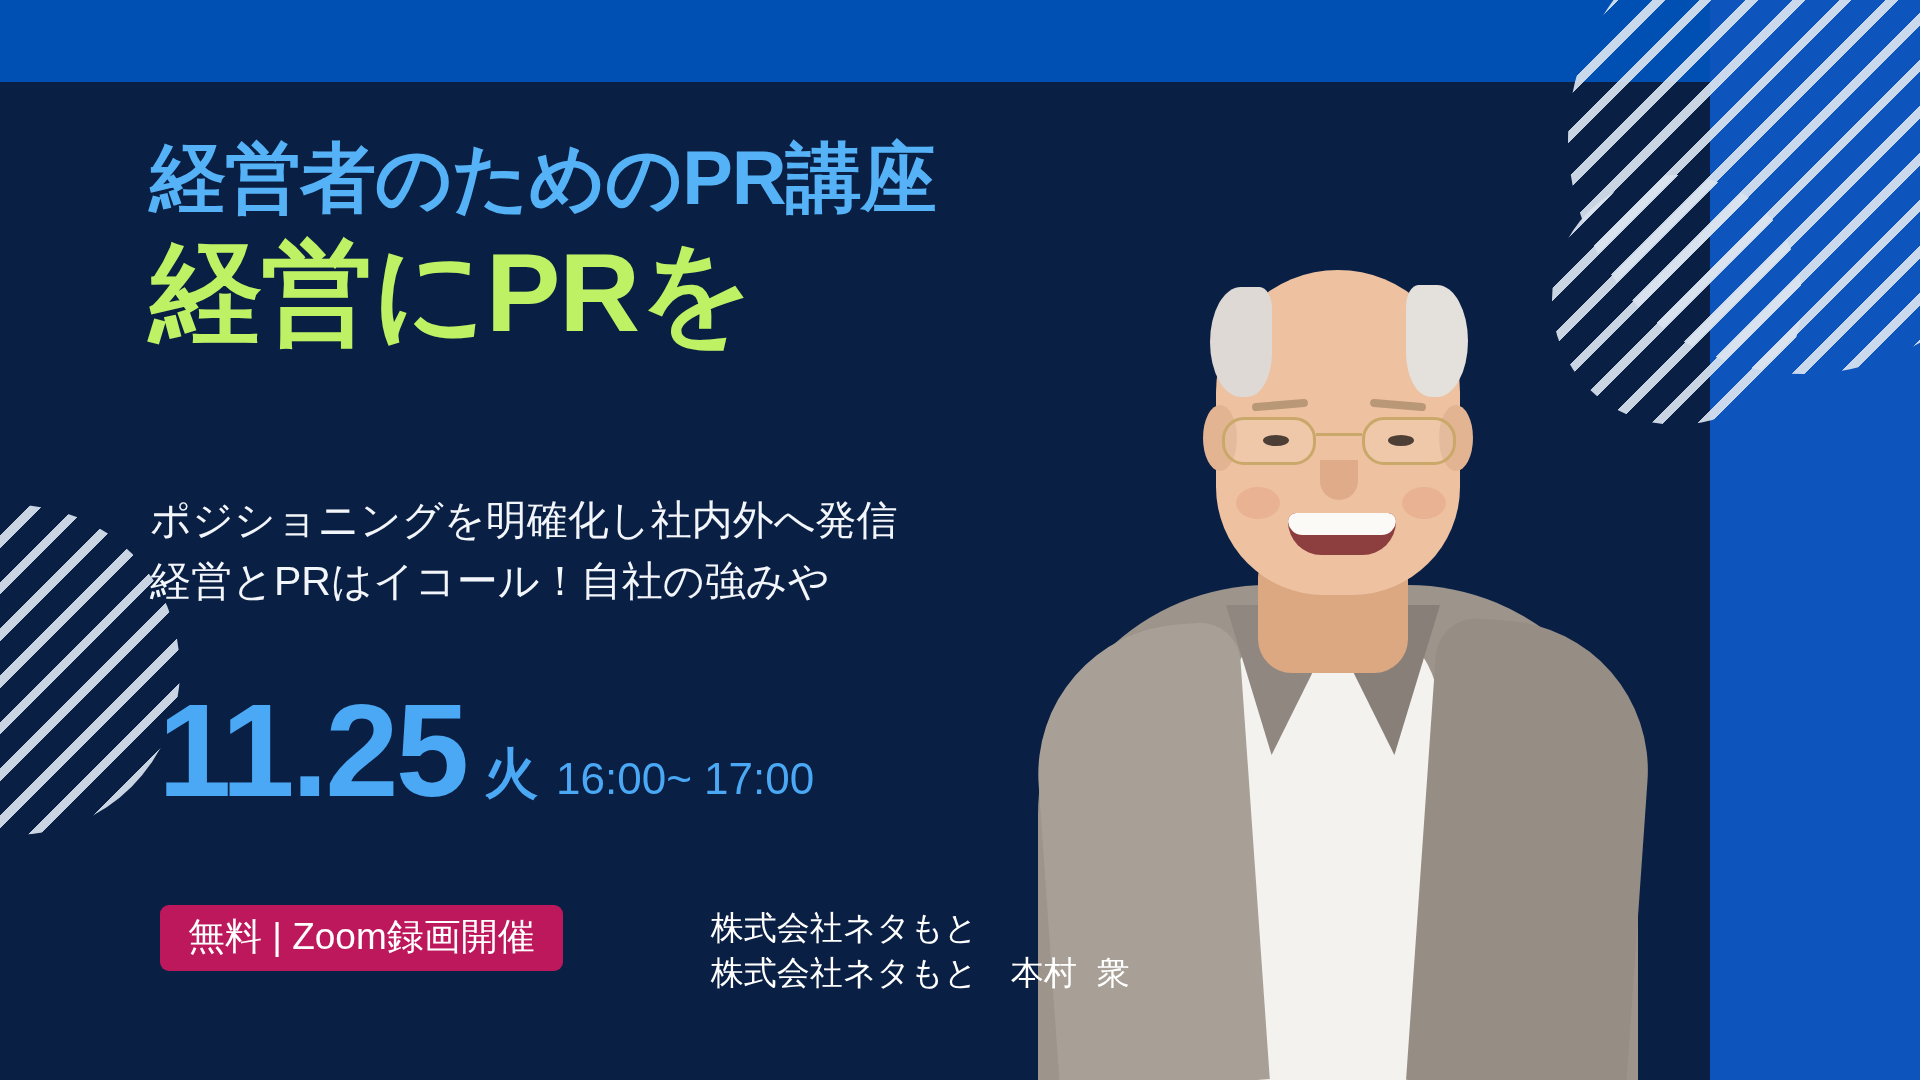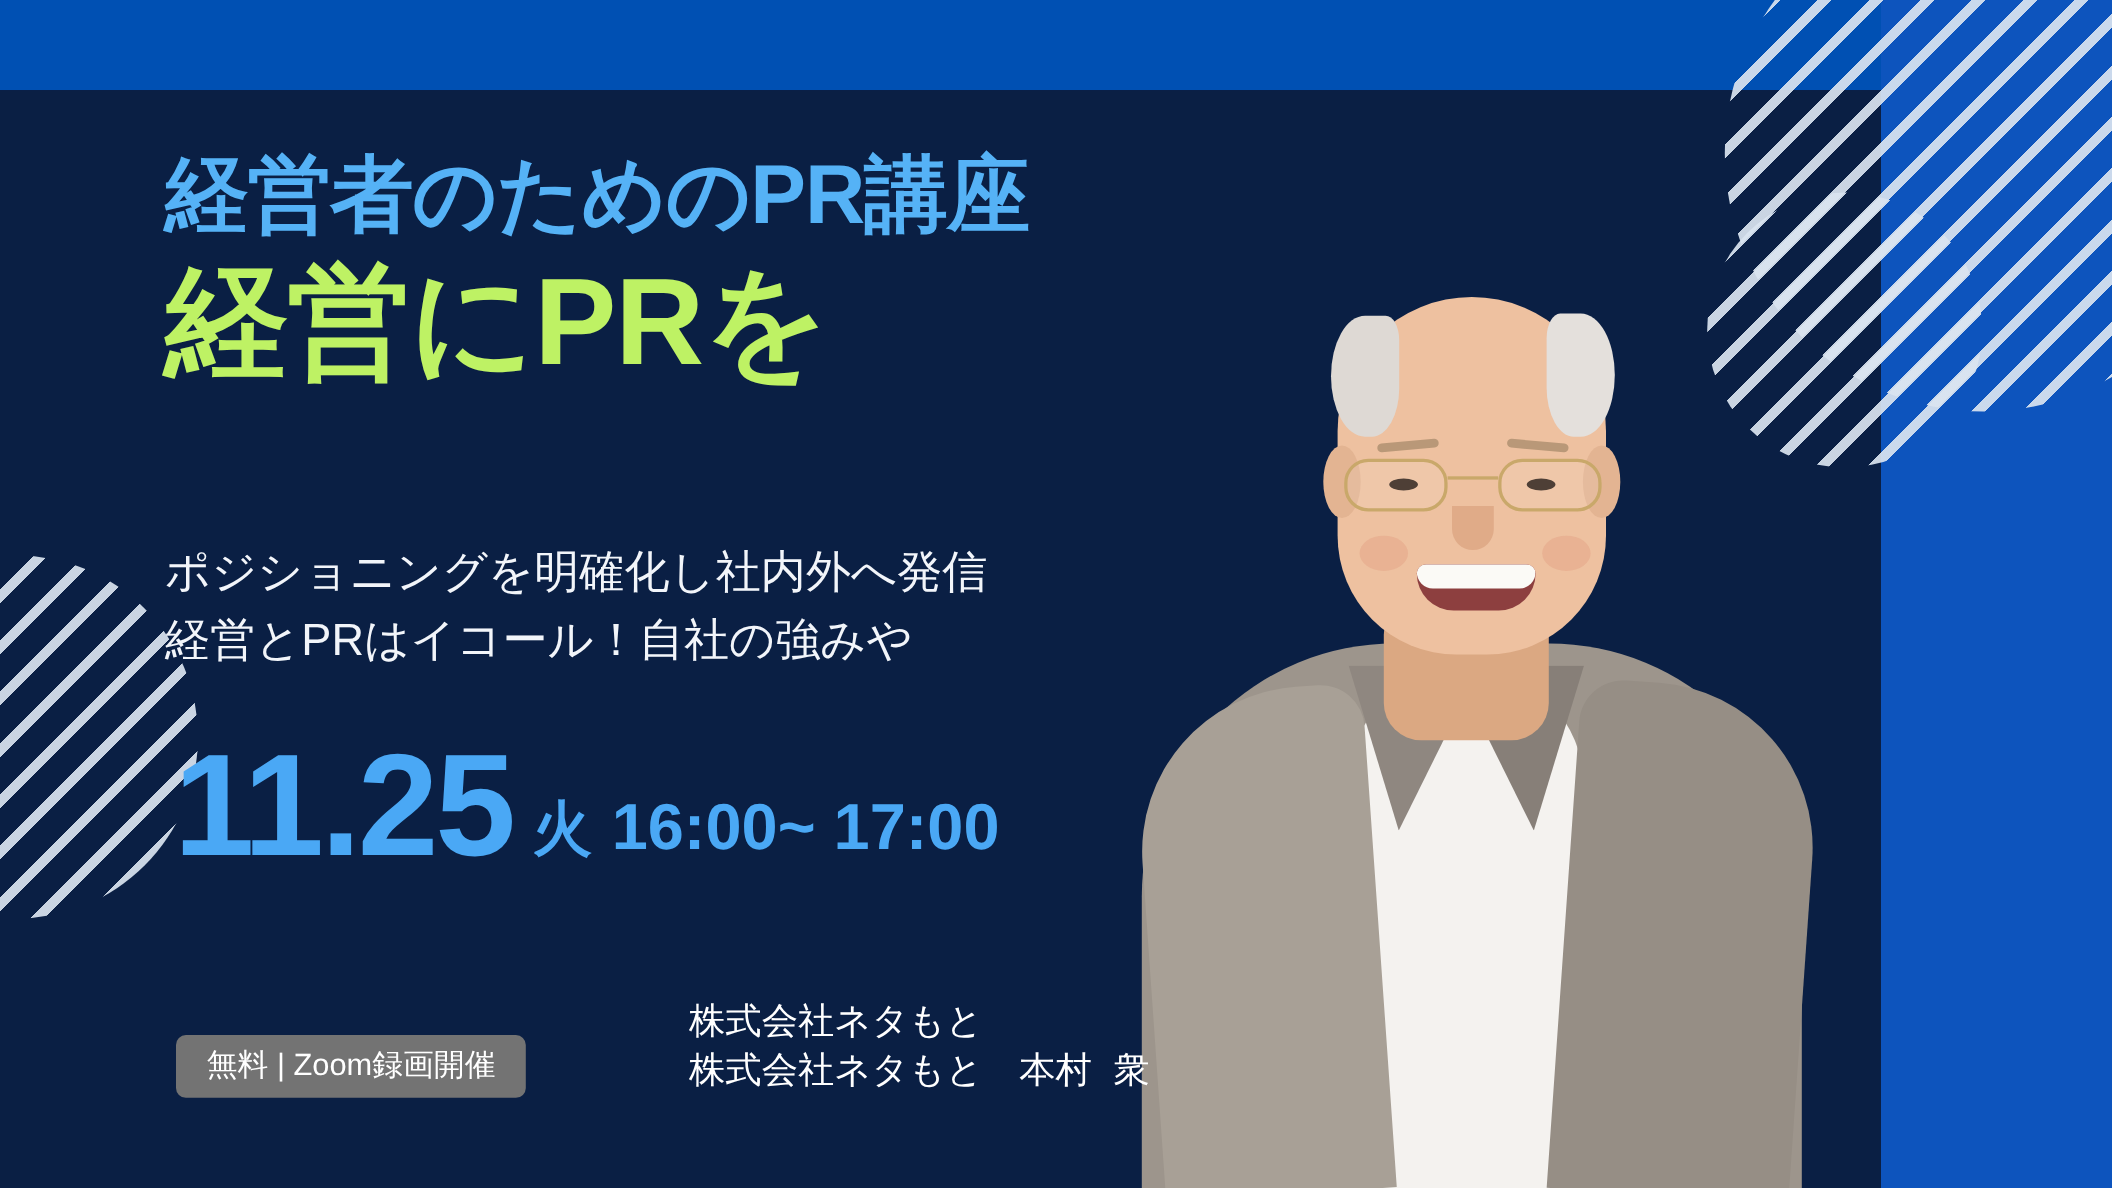--- a/index.html
+++ b/index.html
@@ -93,68 +93,67 @@
     font-size:41px;
     font-weight:400;
     color:#f2f5fa;
     line-height:1.48;
     white-space:nowrap;
   }
   .lede-line { display:block; }
 
   
   .date-row {
-    position:absolute; left:8px; top:675px;
+    position:absolute; left:8px; top:694px;
     display:flex;
     align-items:flex-end;
     gap:18px;
     color:#4aa8f5;
     white-space:nowrap;
   }
   .date-big {
     font-size:132px;
     font-weight:700;
     line-height:0.86;
     letter-spacing:-3px;
   }
   .date-dow {
     font-size:54px;
     font-weight:700;
     line-height:1;
     padding-bottom:8px;
   }
   .date-time {
-    font-size:59px;
-    font-weight:700;
+    font-size:44px;
+    font-weight:400;
     line-height:1;
     letter-spacing:0px;
     padding-bottom:7px;
     margin-top:34px;
   }
 
   
   .bottom-row {
     position:absolute; left:10px; top:905px;
     display:flex;
     align-items:flex-start;
     white-space:nowrap;
   }
   .badge {
     display:inline-flex;
     align-items:center;
     justify-content:center;
-    background:#737373;
+    background:#be185d;
     color:#ffffff;
     border-radius:9px;
     padding:13px 28px 16px 28px;
-    font-size:28px;
+    font-size:37px;
     font-weight:500;
     line-height:1;
     letter-spacing:0px;
-    margin-top:36px;
   }
   .speaker {
     margin-left:148px;
     color:#ffffff;
     font-size:33px;
     font-weight:400;
     line-height:1.36;
     padding-top:4px;
     font-family:Liberation Mono, monospace;
   }

